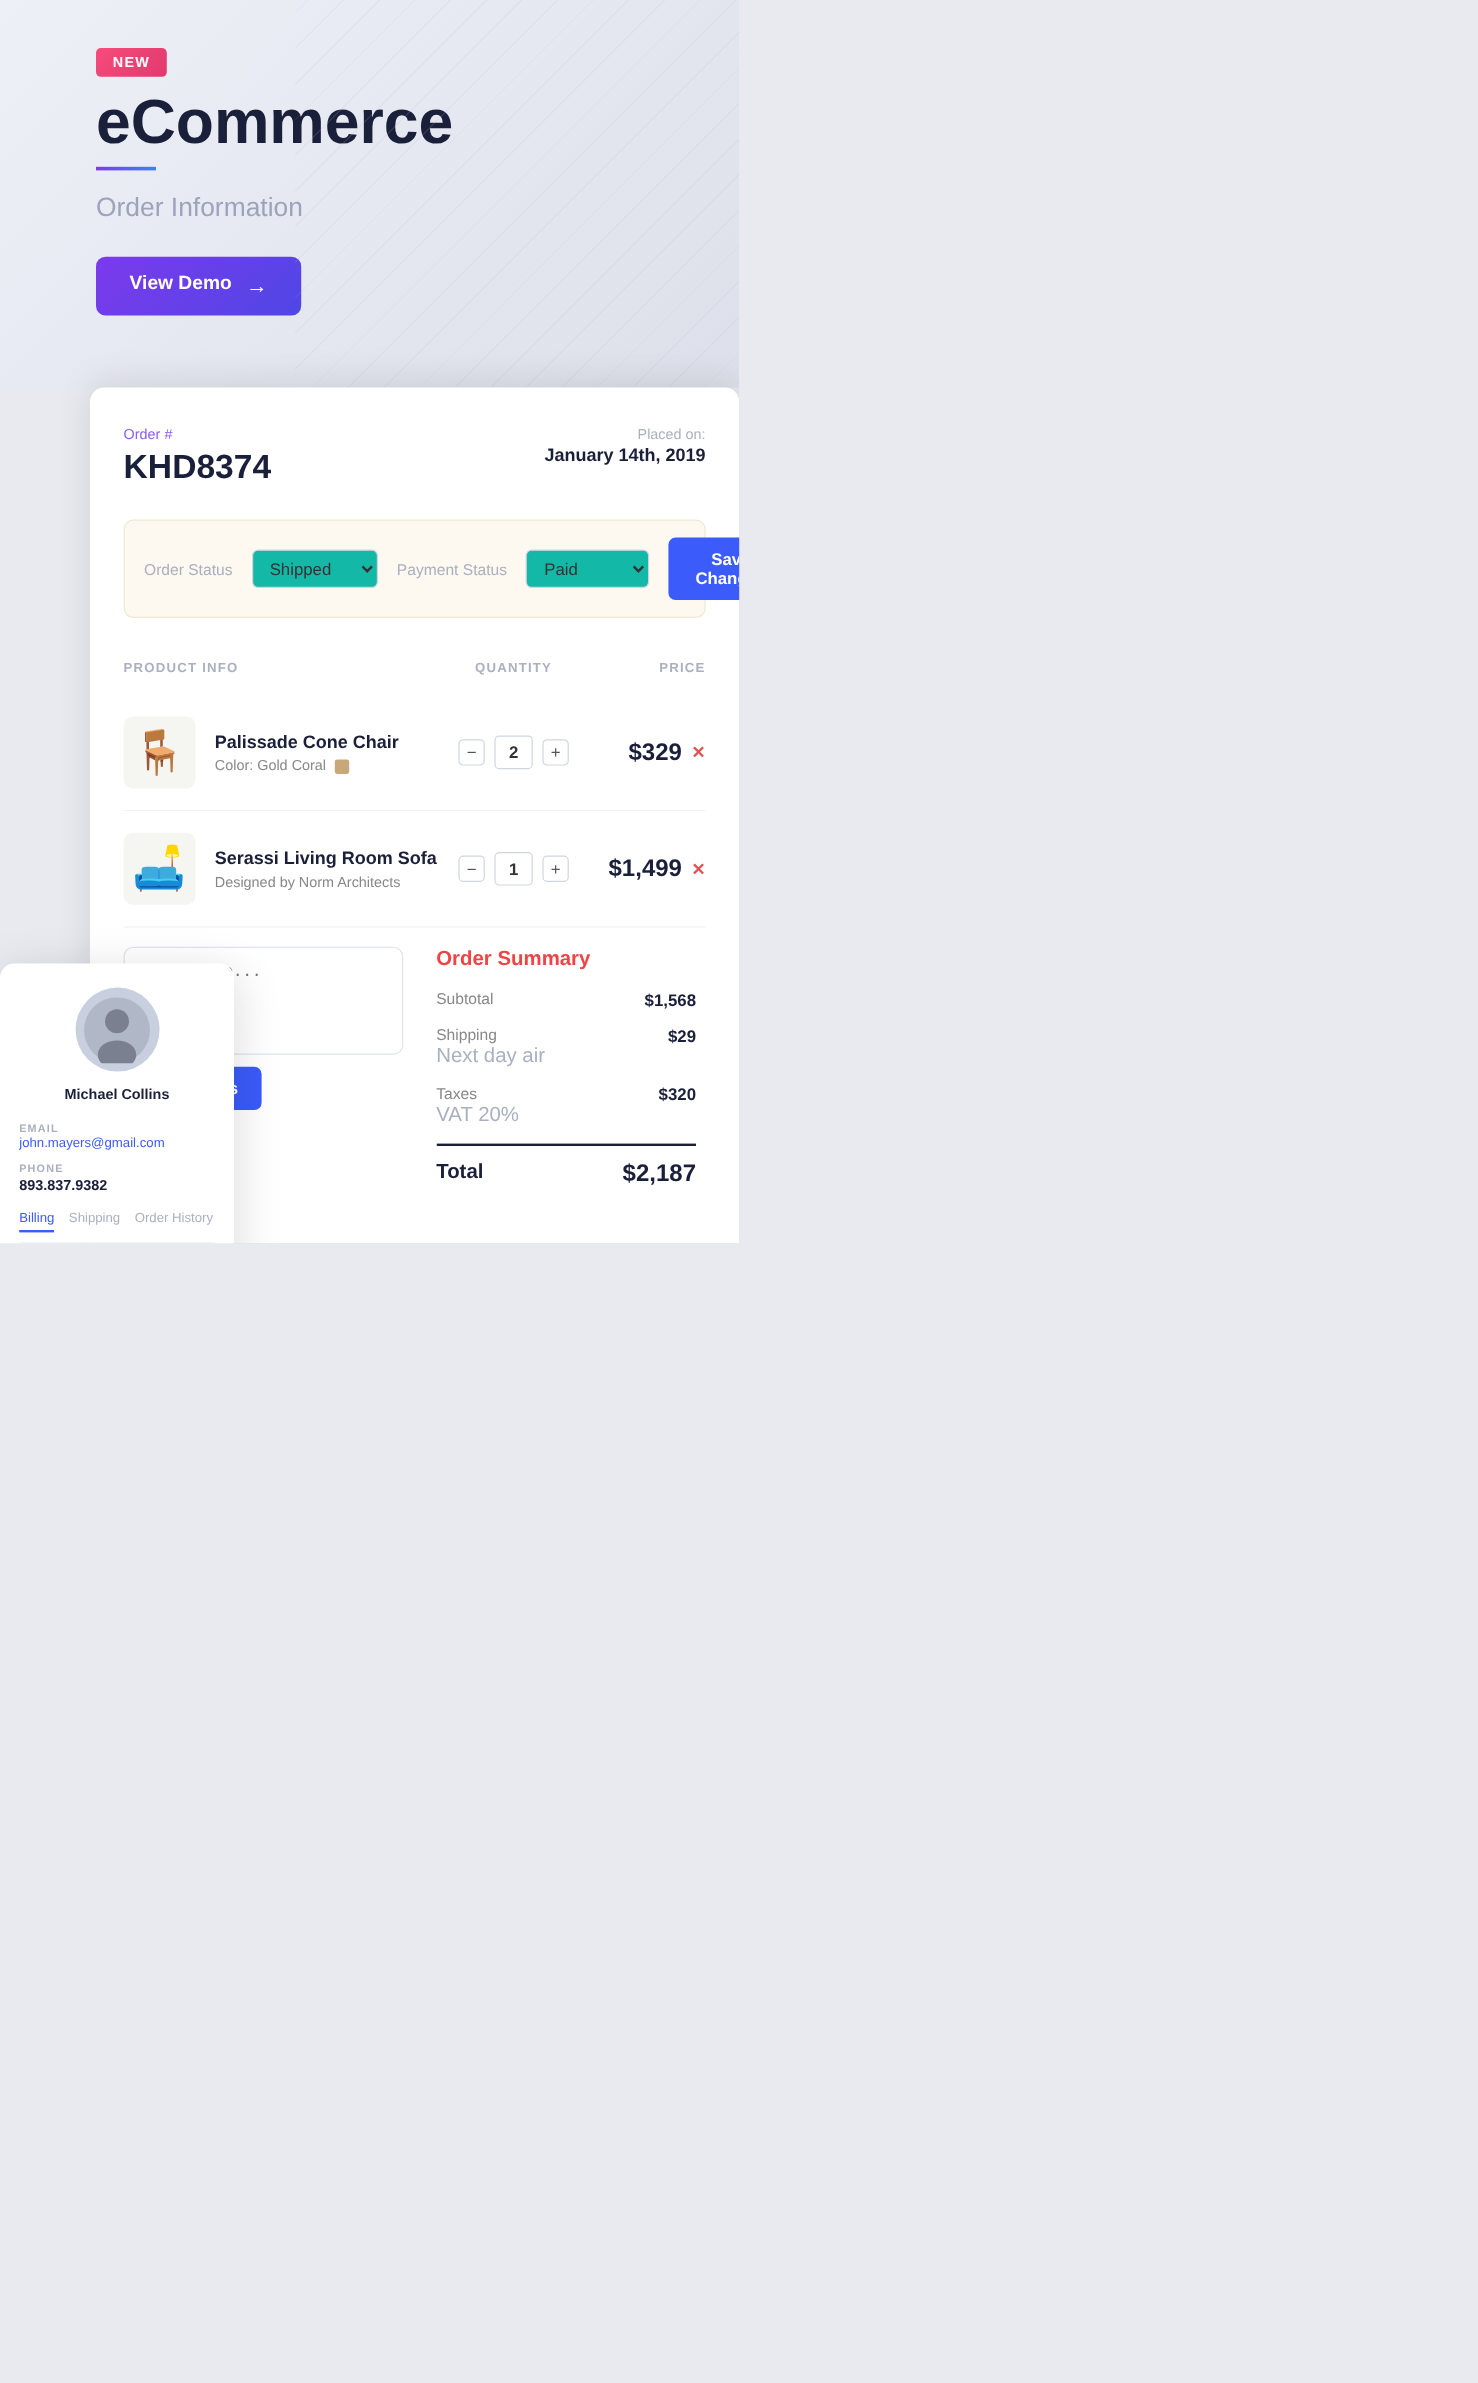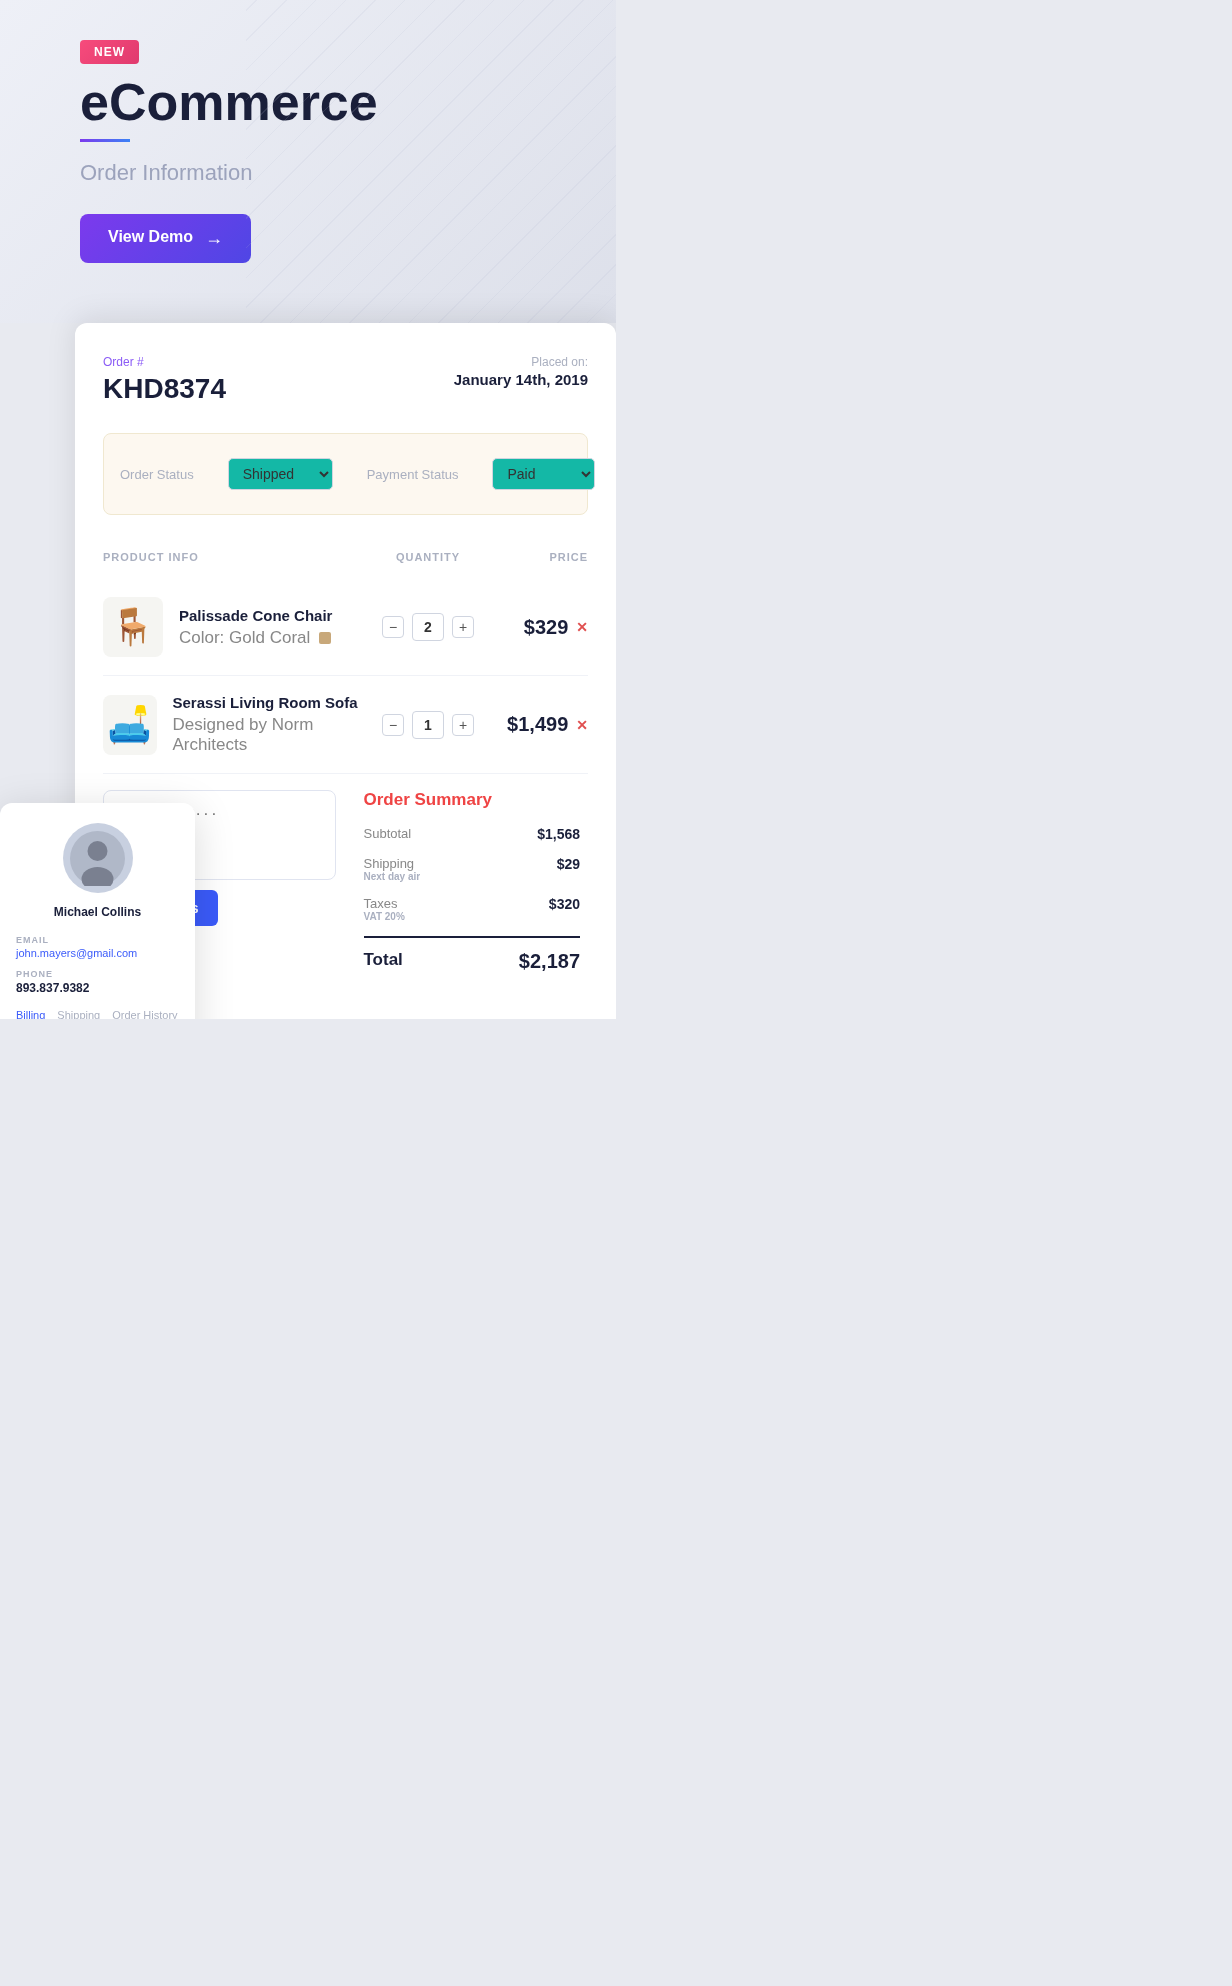--- a/index.html
+++ b/index.html
@@ -121,21 +121,21 @@
     }
 
     
     .status-bar {
       background: #fdf8f0;
       border: 1px solid #f0e8d0;
       border-radius: 8px;
       padding: 14px 16px;
       display: flex;
       align-items: center;
-      gap: 34px;
+      gap: 16px;
       margin-bottom: 28px;
     }
     .status-label {
       font-size: 13px;
       color: #aab0c0;
       white-space: nowrap;
     }
     .status-select {
       border: 1px solid #d0d5e0;
       border-radius: 5px;
@@ -197,21 +197,21 @@
       border-radius: 8px;
       font-size: 36px;
     }
     .product-name {
       font-size: 15px;
       font-weight: 700;
       color: #1a1f3a;
       margin-bottom: 4px;
     }
     .product-sub {
-      font-size: 17px;
+      font-size: 12px;
       color: #888;
     }
     .color-swatch {
       display: inline-block;
       width: 12px;
       height: 12px;
       border-radius: 2px;
       vertical-align: middle;
       margin-left: 4px;
     }
@@ -408,23 +408,22 @@
       display: flex;
       justify-content: space-between;
       align-items: flex-start;
       margin-bottom: 14px;
     }
     .summary-key {
       font-size: 13px;
       color: #888;
     }
     .summary-sub {
-      font-size: 10px;
-      color: #aab0c0;
-      font-weight: bold;
+      font-size: 17px;
+      color: #aab0c0;
     }
     .summary-val {
       font-size: 14px;
       color: #1a1f3a;
       font-weight: 600;
     }
     .summary-divider {
       border: none;
       border-top: 2px solid #1a1f3a;
       margin: 12px 0;

